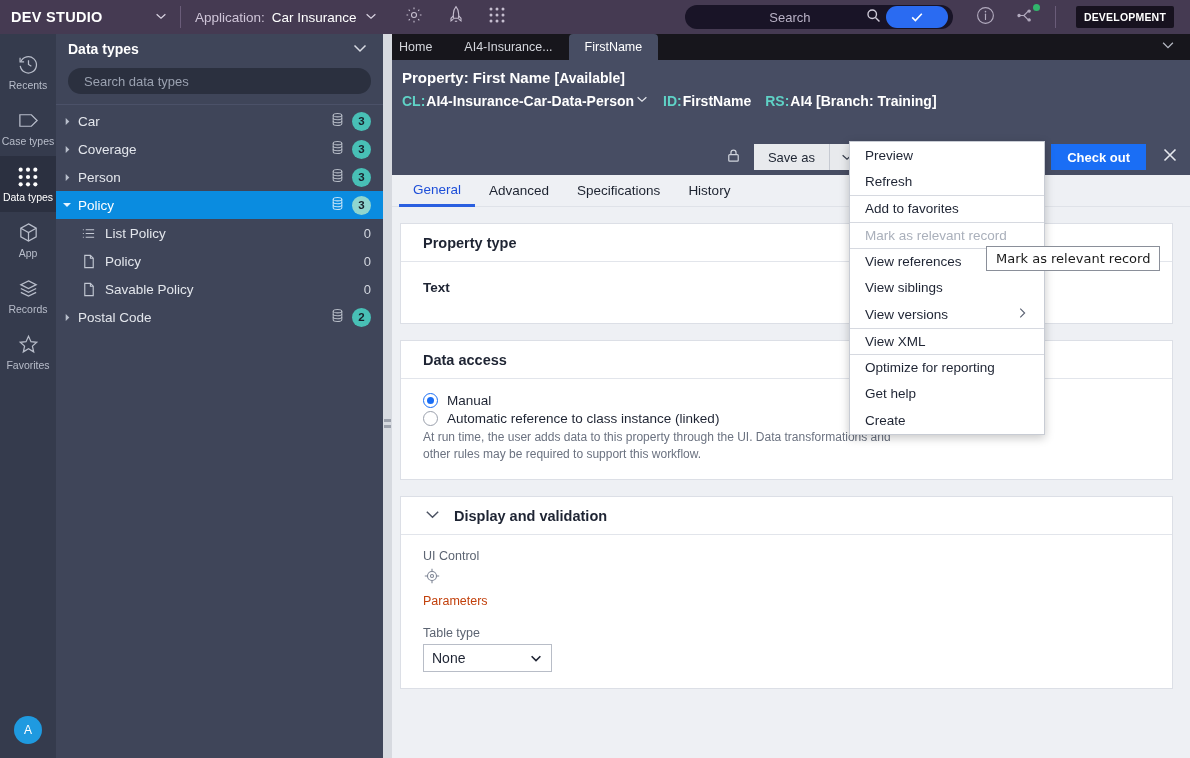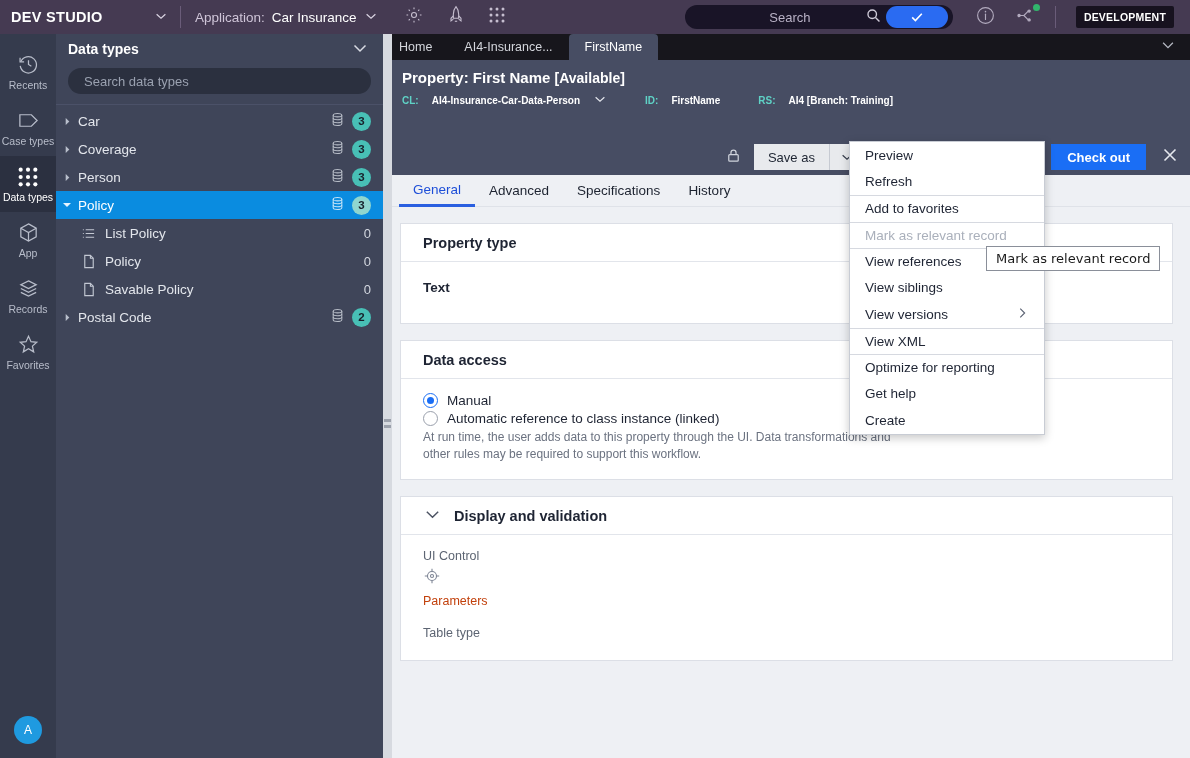--- a/index.html
+++ b/index.html
@@ -151,22 +151,22 @@
 
   .rulehdr {
     position: absolute; left: 0; top: 26px; width: 807px; height: 115px;
     background: #474d63;
   }
   .rulehdr .title {
     padding: 9px 0 0 19px; color: #ffffff; font-size: 15px; font-weight: bold;
   }
   .rulehdr .title .avail { font-size: 14px; }
   .rulemeta {
-    display: flex; align-items: center; gap: 13px;
-    padding: 6px 0 0 19px; font-size: 10px; font-weight: bold;
+    display: flex; align-items: center; gap: 1px;
+    padding: 6px 0 0 19px; font-size: 14px; font-weight: bold;
   }
   .rulemeta .k { color: #5fd2c6; }
   .rulemeta .v { color: #ffffff; }
   .rulemeta .gap { width: 12px; }
 
   .btnbar {
     position: absolute; left: 0; top: 106px; width: 807px; height: 34px;
     display: flex; align-items: center; justify-content: flex-end;
     padding-right: 10px; gap: 10px;
   }
@@ -665,20 +665,26 @@
           <span>
             <svg width="18" height="18" viewBox="0 0 20 20" fill="none" stroke="#7d8494" stroke-width="1.2">
               <circle cx="10" cy="10" r="5"></circle>
                 <circle cx="10" cy="10" r="1.7"></circle>
               <path d="M10 2v2.5M10 15.5V18M2 10h2.5M15.5 10H18"></path>
             </svg>
           </span>
         </div>
         <div class="linklike">Parameters</div>
         <div class="fieldlbl" style="margin-top:18px">Table type</div>
+        <div class="selectbox">
+          <span class="sv">None</span>
+          <svg width="14" height="14" viewBox="0 0 16 16">
+              <path d="M3 6l5 5 5-5" fill="none" stroke="#1e2433" stroke-width="1.8"></path>
+            </svg>
+        </div>
       </div>
     </div>
 
   </div>
 </div>
 
 <div class="splitter">
   <div class="grip">
       <i></i>
       <i></i>

